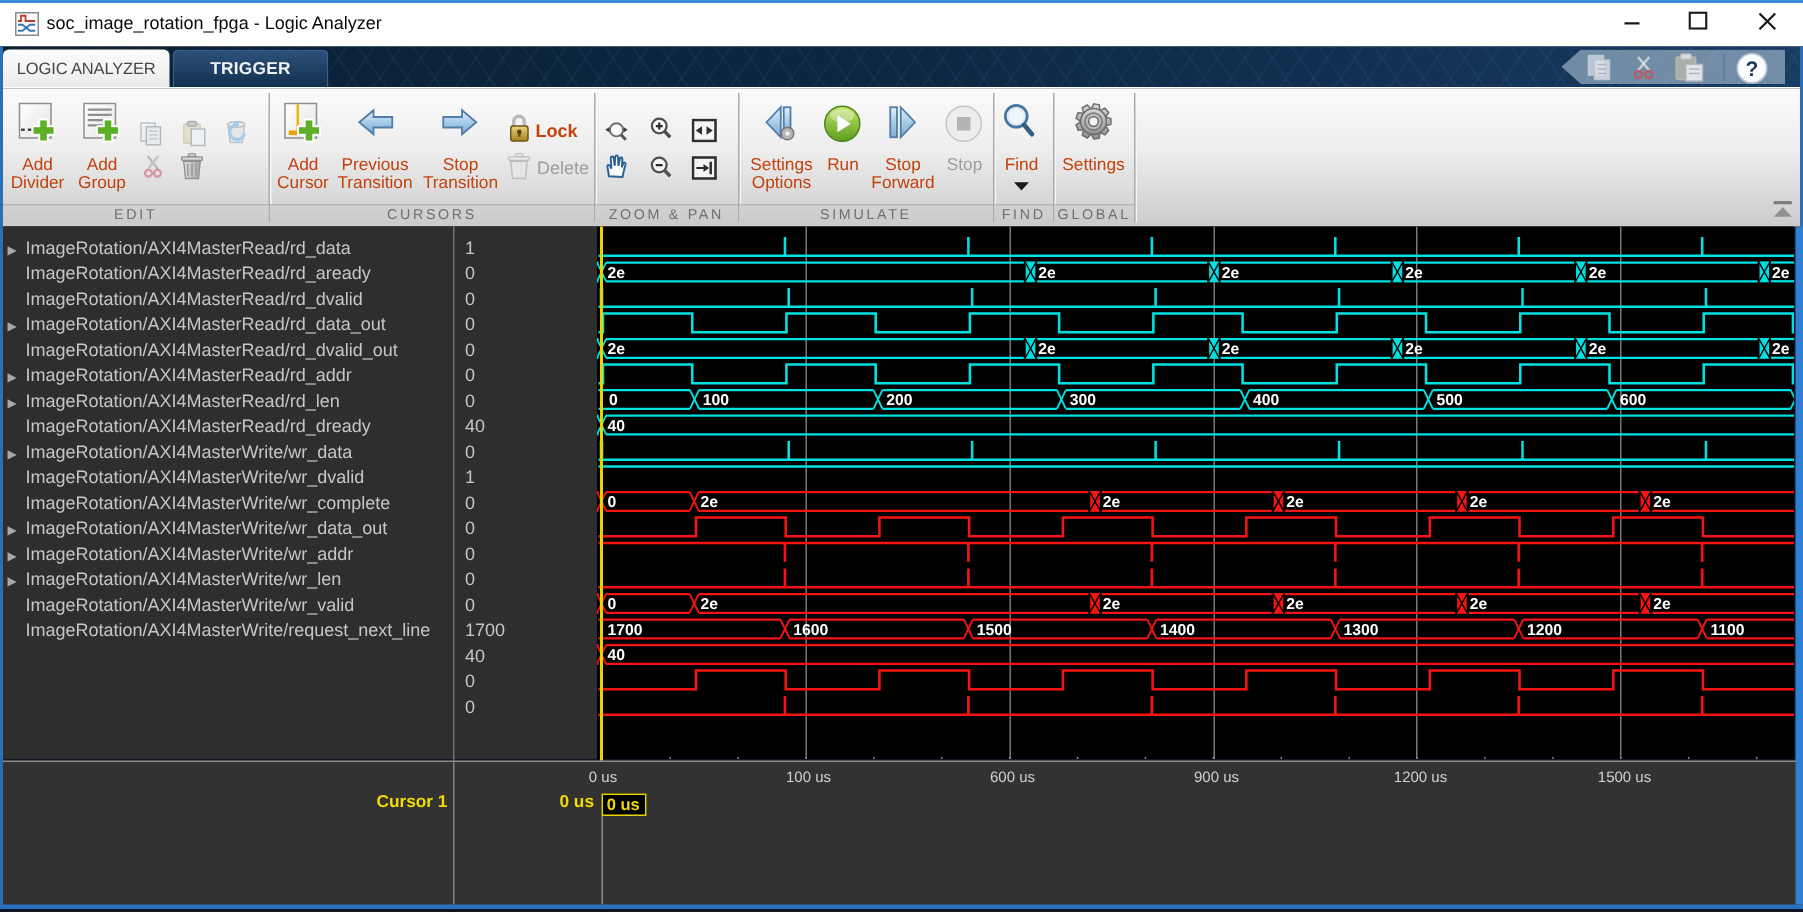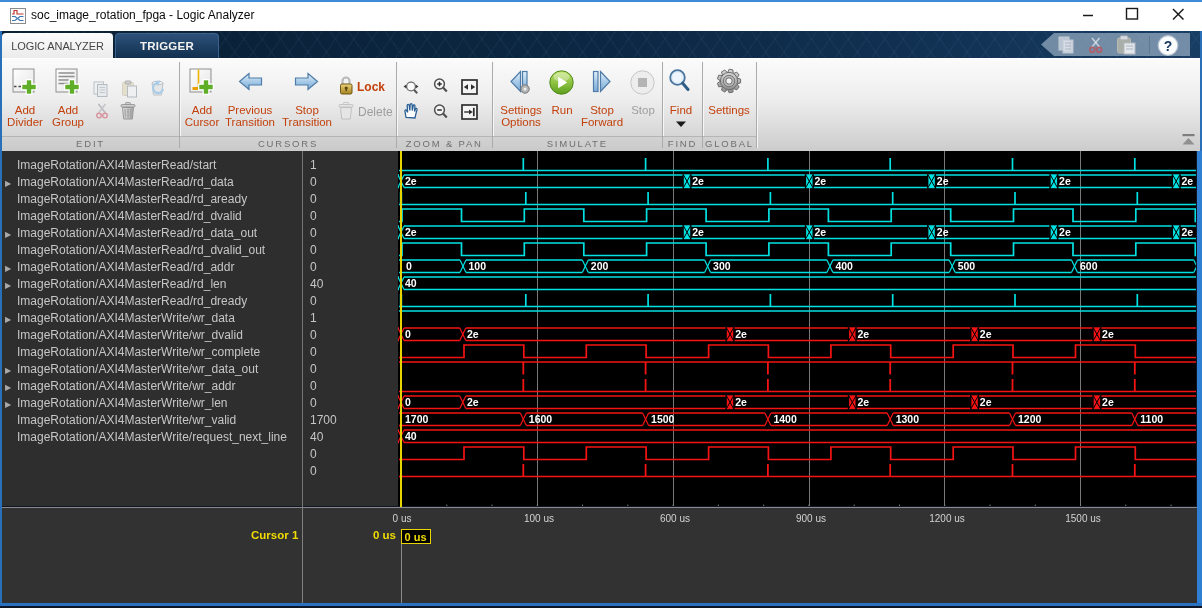--- a/index.html
+++ b/index.html
@@ -320,23 +320,20 @@
 <div class="gstrip abs" style="left:663px;width:39px;">FIND</div>
 <div class="gstrip abs" style="left:703px;width:53px;">GLOBAL</div>
 <svg class="abs" style="left:1181px;top:133px" width="15" height="14" viewBox="0 0 15 14">
       <rect x="1.5" y="1" width="12" height="2.2" fill="#7d7d7d"></rect>
       <polygon points="1.5,11.5 13.5,11.5 7.5,5" fill="#909090"></polygon>
     </svg>
 
 <div class="abs" style="left:2px;top:151px;width:396px;height:4.5px;background:#3a3a3a"></div>
 <div id="names" class="abs">
       <div id="nrows">
-<div class="srow">
-          <span class="snm">ImageRotation/AXI4MasterRead/start</span>
-        </div>
 <div class="srow">
           <span class="arr">▶</span>
           <span class="snm">ImageRotation/AXI4MasterRead/rd_data</span>
         </div>
 <div class="srow">
           <span class="snm">ImageRotation/AXI4MasterRead/rd_aready</span>
         </div>
 <div class="srow">
           <span class="snm">ImageRotation/AXI4MasterRead/rd_dvalid</span>
         </div>

